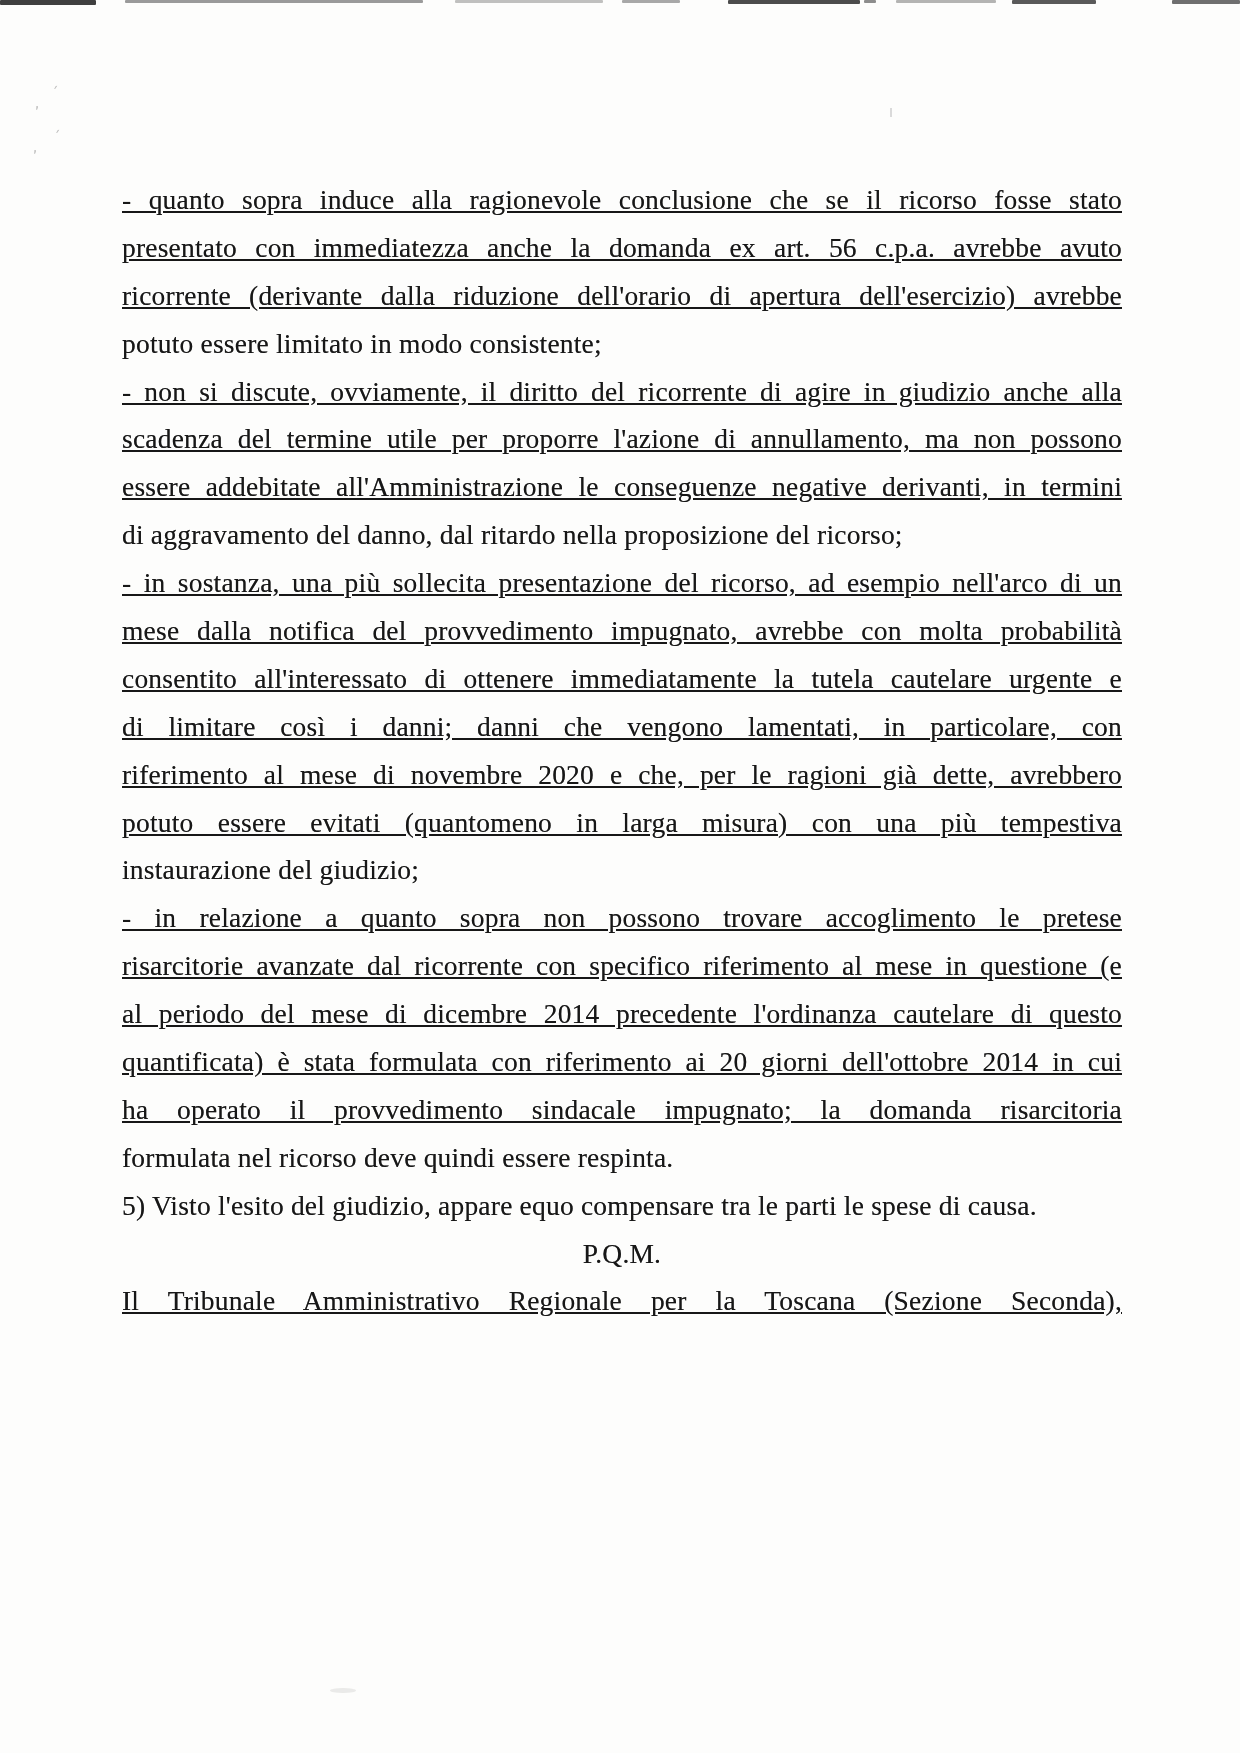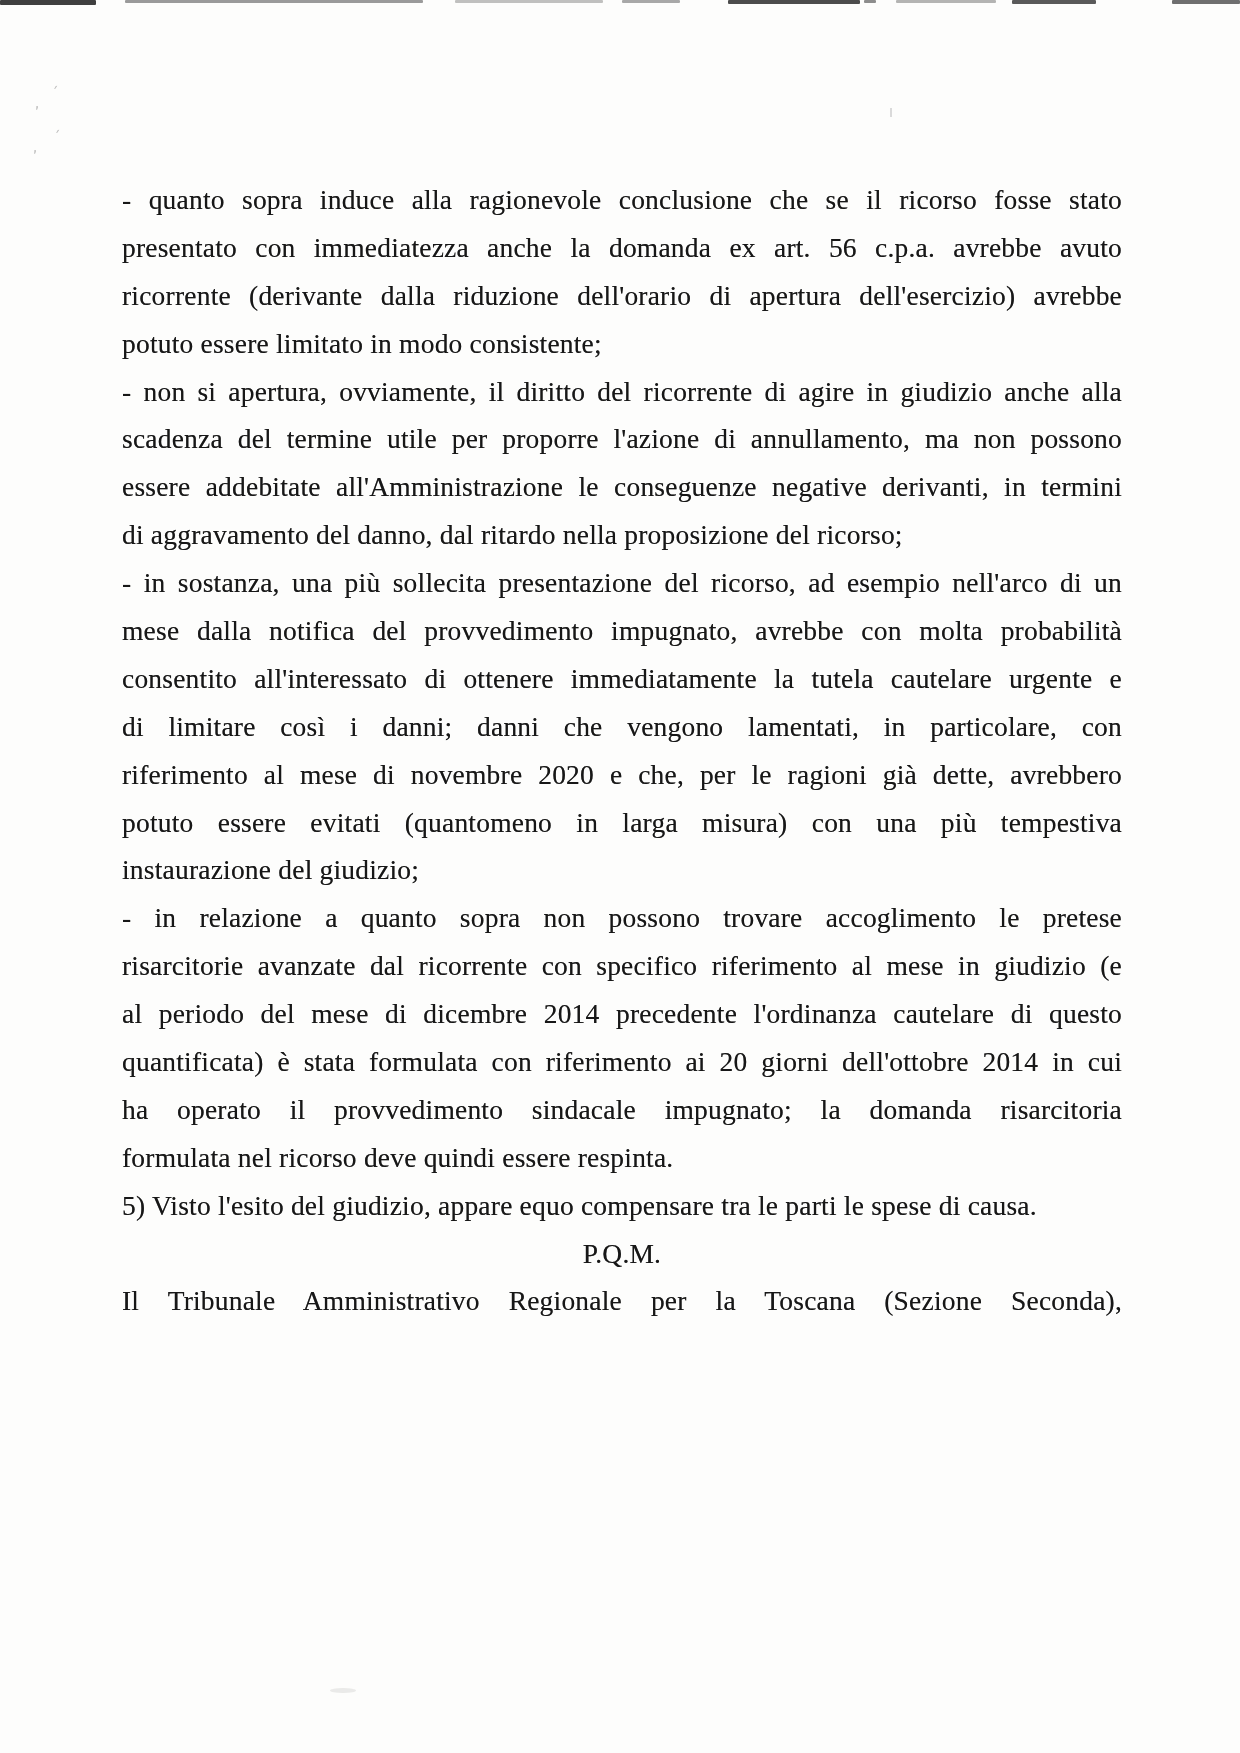--- a/index.html
+++ b/index.html
@@ -53,20 +53,21 @@
     height: 47.9px;
     line-height: 47.9px;
     font-size: 27.5px;
     letter-spacing: 0.2px;
     white-space: normal;
     text-shadow: 0 0 0.6px rgba(20,20,20,0.55);
   }
   .line.justify {
     text-align: justify;
     text-align-last: justify;
+    text-decoration: underline;
   }
   .line.left {
     text-align: right;
     text-align-last: left;
   }
   .line.center {
     text-align: right;
     text-align-last: center;
   }
 </style>
@@ -90,33 +91,33 @@
   <span class="pencil-mark" style="left:54px; top:128px;">ˊ</span>
   <span class="pencil-mark" style="left:32px; top:138px;">,</span>
   <div class="faint-tick" style="left:890px; top:108px; width:2px; height:9px;"></div>
   <div class="smudge" style="left:330px; top:1688px; width:26px; height:5px;"></div>
 
   <div class="doc-body">
       <div class="line justify">- quanto sopra induce alla ragionevole conclusione che se il ricorso fosse stato</div>
       <div class="line justify">presentato con immediatezza anche la domanda ex art. 56 c.p.a. avrebbe avuto</div>
       <div class="line justify">ricorrente (derivante dalla riduzione dell'orario di apertura dell'esercizio) avrebbe</div>
       <div class="line left">potuto essere limitato in modo consistente;</div>
-      <div class="line justify">- non si apertura, ovviamente, il diritto del ricorrente di agire in giudizio anche alla</div>
+      <div class="line justify">- non si discute, ovviamente, il diritto del ricorrente di agire in giudizio anche alla</div>
       <div class="line justify">scadenza del termine utile per proporre l'azione di annullamento, ma non possono</div>
       <div class="line justify">essere addebitate all'Amministrazione le conseguenze negative derivanti, in termini</div>
       <div class="line left">di aggravamento del danno, dal ritardo nella proposizione del ricorso;</div>
       <div class="line justify">- in sostanza, una più sollecita presentazione del ricorso, ad esempio nell'arco di un</div>
       <div class="line justify">mese dalla notifica del provvedimento impugnato, avrebbe con molta probabilità</div>
       <div class="line justify">consentito all'interessato di ottenere immediatamente la tutela cautelare urgente e</div>
       <div class="line justify">di limitare così i danni; danni che vengono lamentati, in particolare, con</div>
       <div class="line justify">riferimento al mese di novembre 2020 e che, per le ragioni già dette, avrebbero</div>
       <div class="line justify">potuto essere evitati (quantomeno in larga misura) con una più tempestiva</div>
       <div class="line left">instaurazione del giudizio;</div>
       <div class="line justify">- in relazione a quanto sopra non possono trovare accoglimento le pretese</div>
-      <div class="line justify">risarcitorie avanzate dal ricorrente con specifico riferimento al mese in giudizio (e</div>
+      <div class="line justify">risarcitorie avanzate dal ricorrente con specifico riferimento al mese in questione (e</div>
       <div class="line justify">al periodo del mese di dicembre 2014 precedente l'ordinanza cautelare di questo</div>
       <div class="line justify">quantificata) è stata formulata con riferimento ai 20 giorni dell'ottobre 2014 in cui</div>
       <div class="line justify">ha operato il provvedimento sindacale impugnato; la domanda risarcitoria</div>
       <div class="line left">formulata nel ricorso deve quindi essere respinta.</div>
       <div class="line left">5) Visto l'esito del giudizio, appare equo compensare tra le parti le spese di causa.</div>
       <div class="line center">P.Q.M.</div>
       <div class="line justify">Il Tribunale Amministrativo Regionale per la Toscana (Sezione Seconda),</div>
     </div>
 
 </div>

